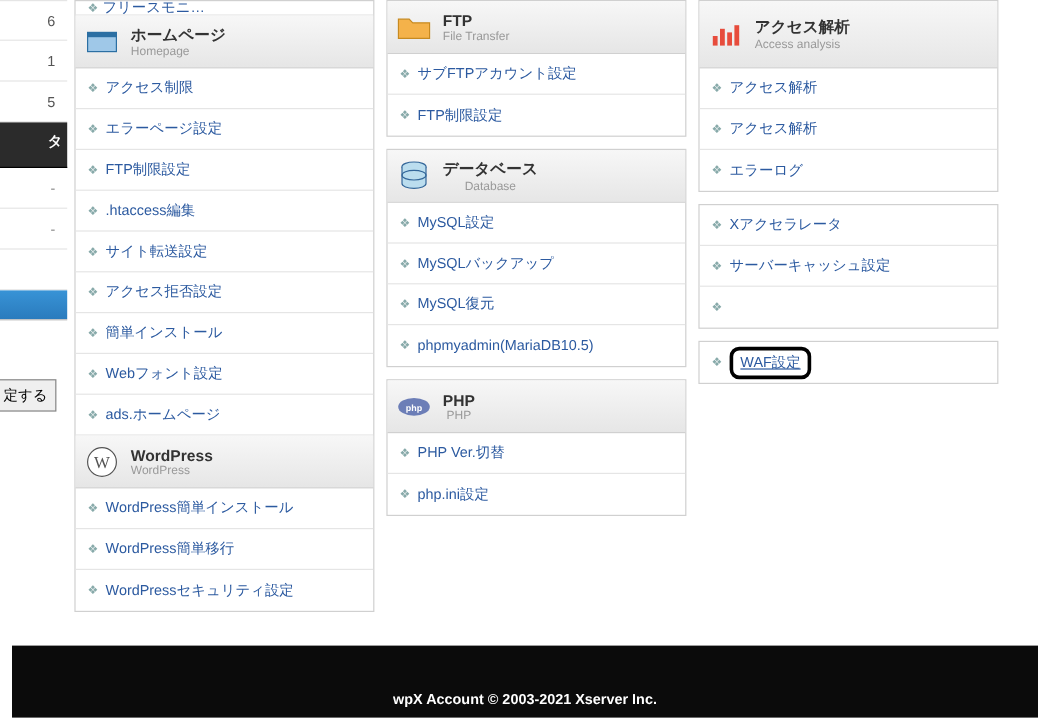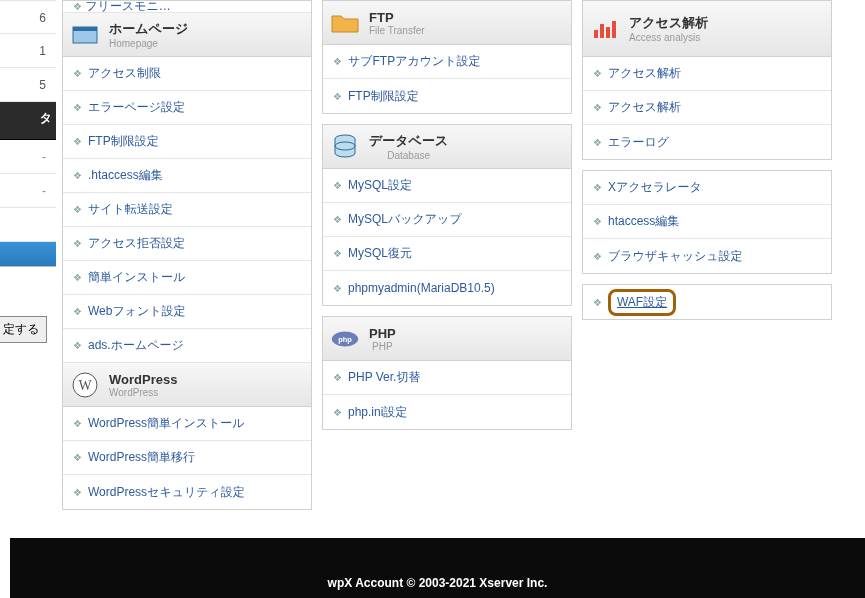--- a/index.html
+++ b/index.html
@@ -76,21 +76,21 @@
     color:#2c5aa0; font-size:12px;
     cursor:pointer;
   }
   .item:last-child{border-bottom:none;}
   .bullet { color:#8aa; font-size:10px; }
   .stack>.sec+.sec{margin-top:10px;text-align:center;}
   .sec{border:1px solid #d0d0d0;}
   .col-noborder{border:none;}
   .col-noborder>.sec{border:1px solid #d0d0d0;}
   .hl{
-    border:3px solid #a16207; border-radius:8px; padding:2px 6px;
+    border:3px solid #000000; border-radius:8px; padding:2px 6px;
     text-decoration:underline; color:#2c5aa0;
   }
   .footer{
     position:absolute;
     left:10px; right:0; bottom:0;
     height:60px;
     background:#0b0b0b;
     color:#fff;
     display:flex; align-items:flex-end; justify-content:center;
     padding-bottom:8px;
@@ -304,25 +304,24 @@
           <span>エラーログ</span>
         </div>
     </div>
     <div class="sec">
       <div class="item">
           <span class="bullet">❖</span>
           <span>Xアクセラレータ</span>
         </div>
       <div class="item">
           <span class="bullet">❖</span>
-          <span>htaccess編集</span>
-        </div>
-      <div class="item">
-          <span class="bullet">❖</span>
-          <span>ブラウザキャッシュ設定</span>
+          <span>サーバーキャッシュ設定</span>
+        </div>
+      <div class="item">
+          <span class="bullet">❖</span>
         </div>
     </div>
     <div class="sec">
       <div class="item">
           <span class="bullet">❖</span>
           <span class="hl">WAF設定</span>
         </div>
     </div>
   </div>
 

